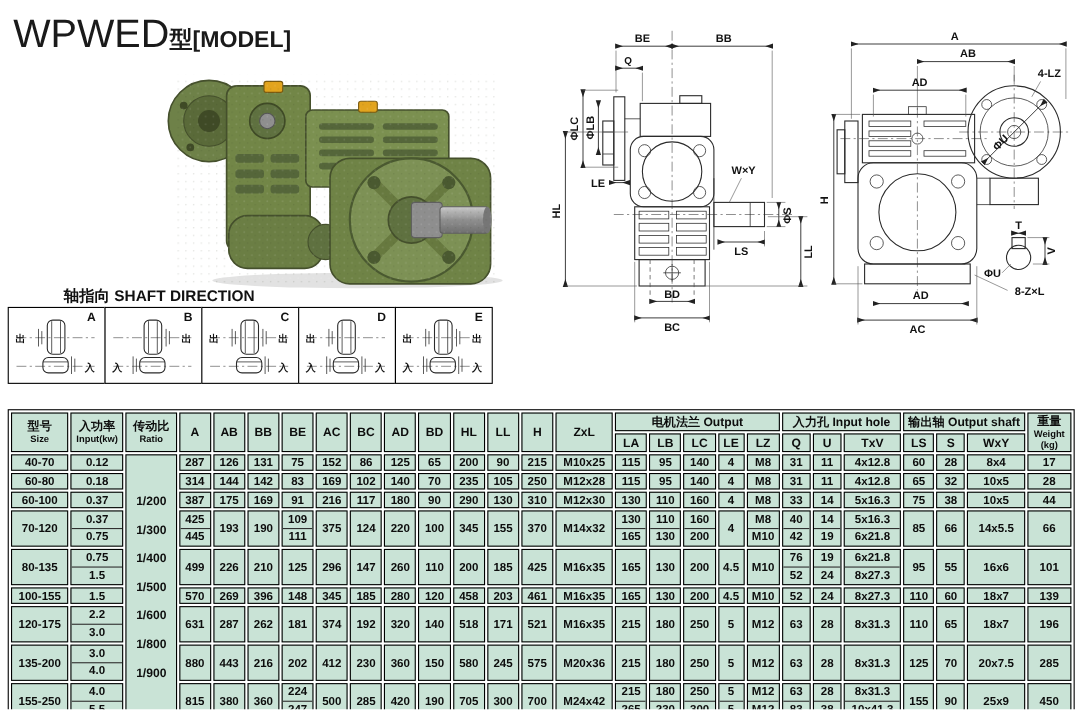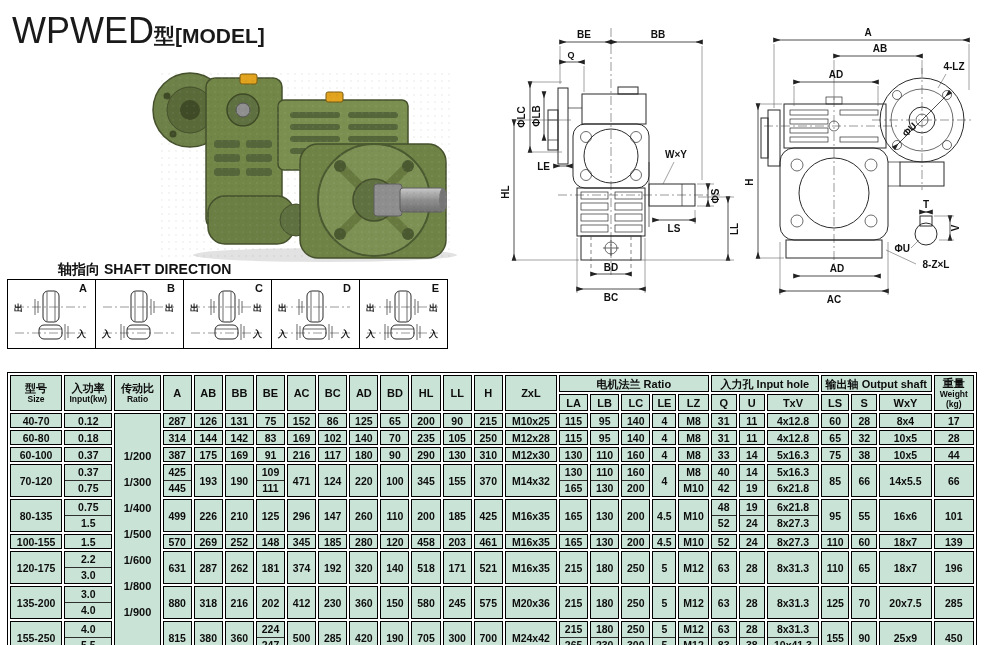--- a/index.html
+++ b/index.html
@@ -446,21 +446,21 @@
           <th rowspan="2">BB</th>
           <th rowspan="2">BE</th>
           <th rowspan="2">AC</th>
           <th rowspan="2">BC</th>
           <th rowspan="2">AD</th>
           <th rowspan="2">BD</th>
           <th rowspan="2">HL</th>
           <th rowspan="2">LL</th>
           <th rowspan="2">H</th>
           <th rowspan="2">ZxL</th>
-          <th colspan="5">电机法兰 Ratio</th>
+          <th colspan="5">电机法兰 Output</th>
           <th colspan="3">入力孔 Input hole</th>
           <th colspan="3">输出轴 Output shaft</th>
           <th rowspan="2"><span>重量</span><span class="sm">Weight</span><span class="sm">(kg)</span></th>
         </tr>
         <tr>
           <th>LA</th>
           <th>LB</th>
           <th>LC</th>
           <th>LE</th>
           <th>LZ</th>
@@ -583,21 +583,21 @@
               </div>
             </td>
             <td>193</td>
             <td>190</td>
             <td>
               <div class="stk">
                 <div>109</div>
                 <div>111</div>
               </div>
             </td>
-            <td>471</td>
+            <td>375</td>
             <td>124</td>
             <td>220</td>
             <td>100</td>
             <td>345</td>
             <td>155</td>
             <td>370</td>
             <td>M14x32</td>
             <td>
               <div class="stk">
                 <div>130</div>
@@ -666,21 +666,21 @@
             <td>185</td>
             <td>425</td>
             <td>M16x35</td>
             <td>165</td>
             <td>130</td>
             <td>200</td>
             <td>4.5</td>
             <td>M10</td>
             <td>
               <div class="stk">
-                <div>48</div>
+                <div>76</div>
                 <div>52</div>
               </div>
             </td>
             <td>
               <div class="stk">
                 <div>19</div>
                 <div>24</div>
               </div>
             </td>
             <td>
@@ -692,21 +692,21 @@
             <td>95</td>
             <td>55</td>
             <td>16x6</td>
             <td>101</td>
           </tr>
           <tr class="single">
             <td>100-155</td>
             <td>1.5</td>
             <td>570</td>
             <td>269</td>
-            <td>252</td>
+            <td>396</td>
             <td>148</td>
             <td>345</td>
             <td>185</td>
             <td>280</td>
             <td>120</td>
             <td>458</td>
             <td>203</td>
             <td>461</td>
             <td>M16x35</td>
             <td>165</td>
@@ -757,21 +757,21 @@
           </tr>
           <tr class="dbl">
             <td>135-200</td>
             <td>
               <div class="stk">
                 <div>3.0</div>
                 <div>4.0</div>
               </div>
             </td>
             <td>880</td>
-            <td>318</td>
+            <td>443</td>
             <td>216</td>
             <td>202</td>
             <td>412</td>
             <td>230</td>
             <td>360</td>
             <td>150</td>
             <td>580</td>
             <td>245</td>
             <td>575</td>
             <td>M20x36</td>

